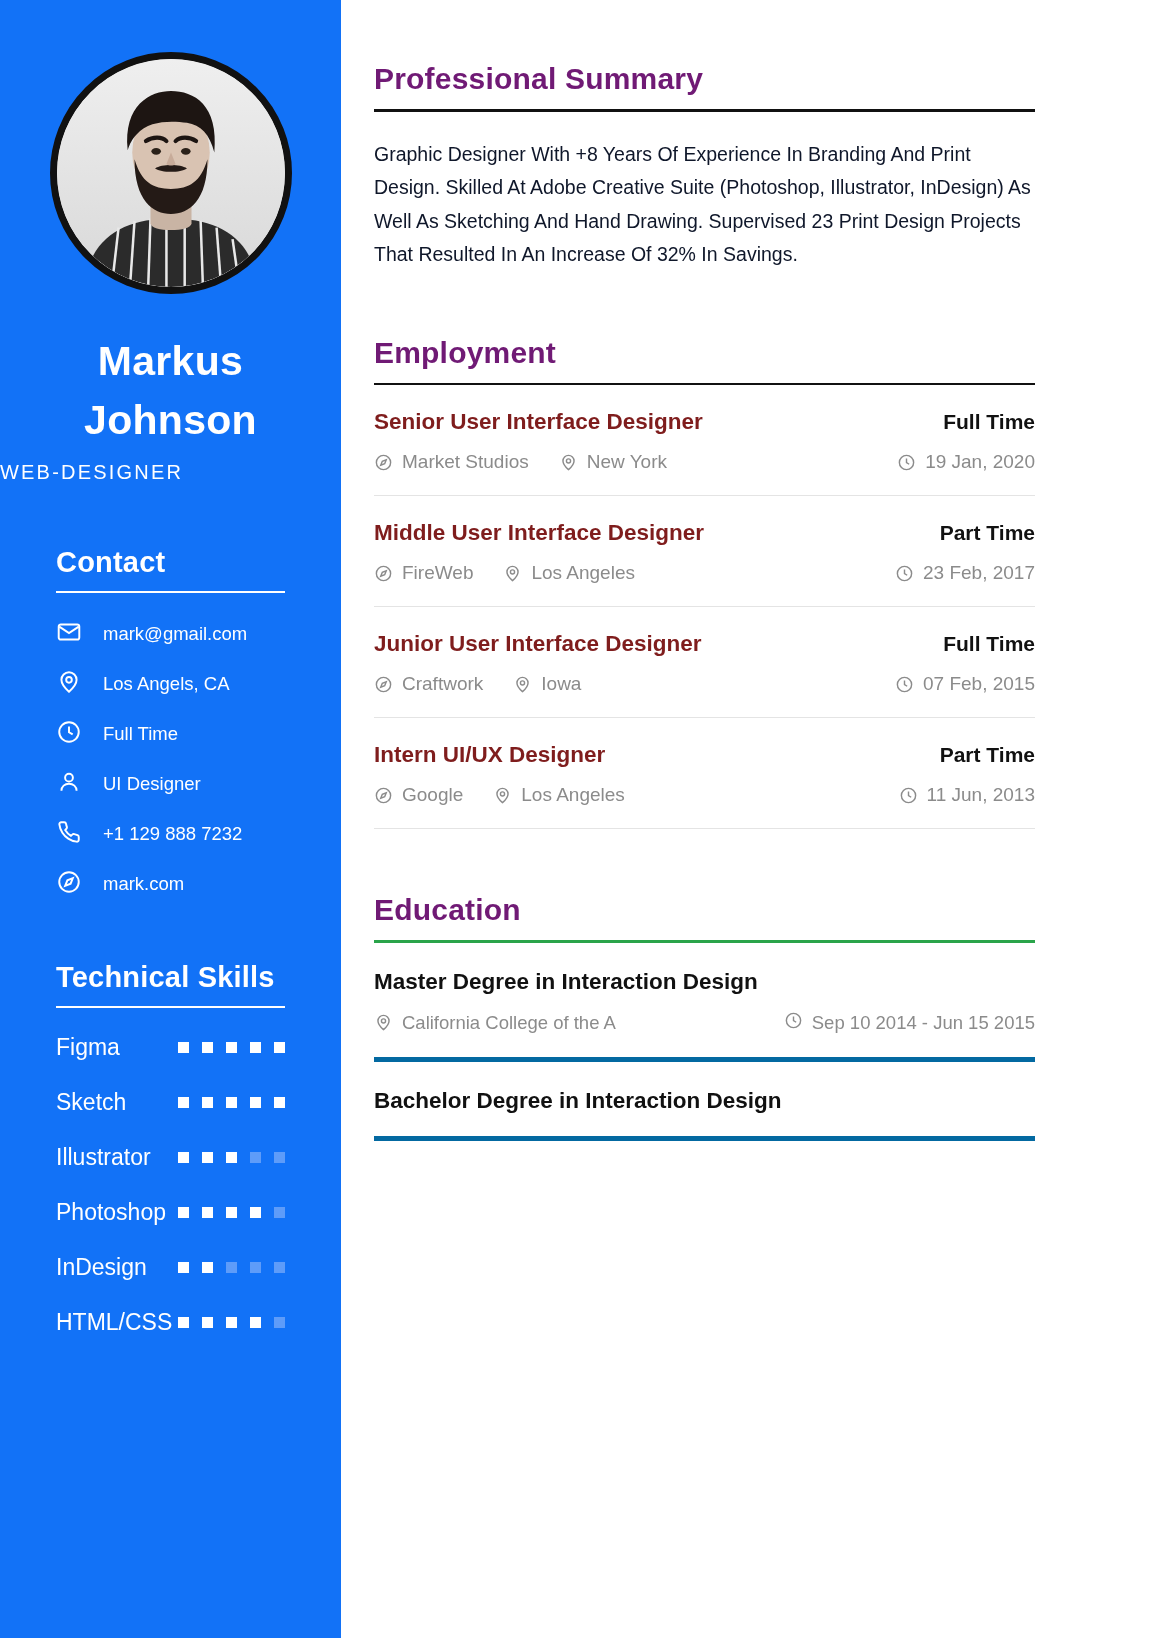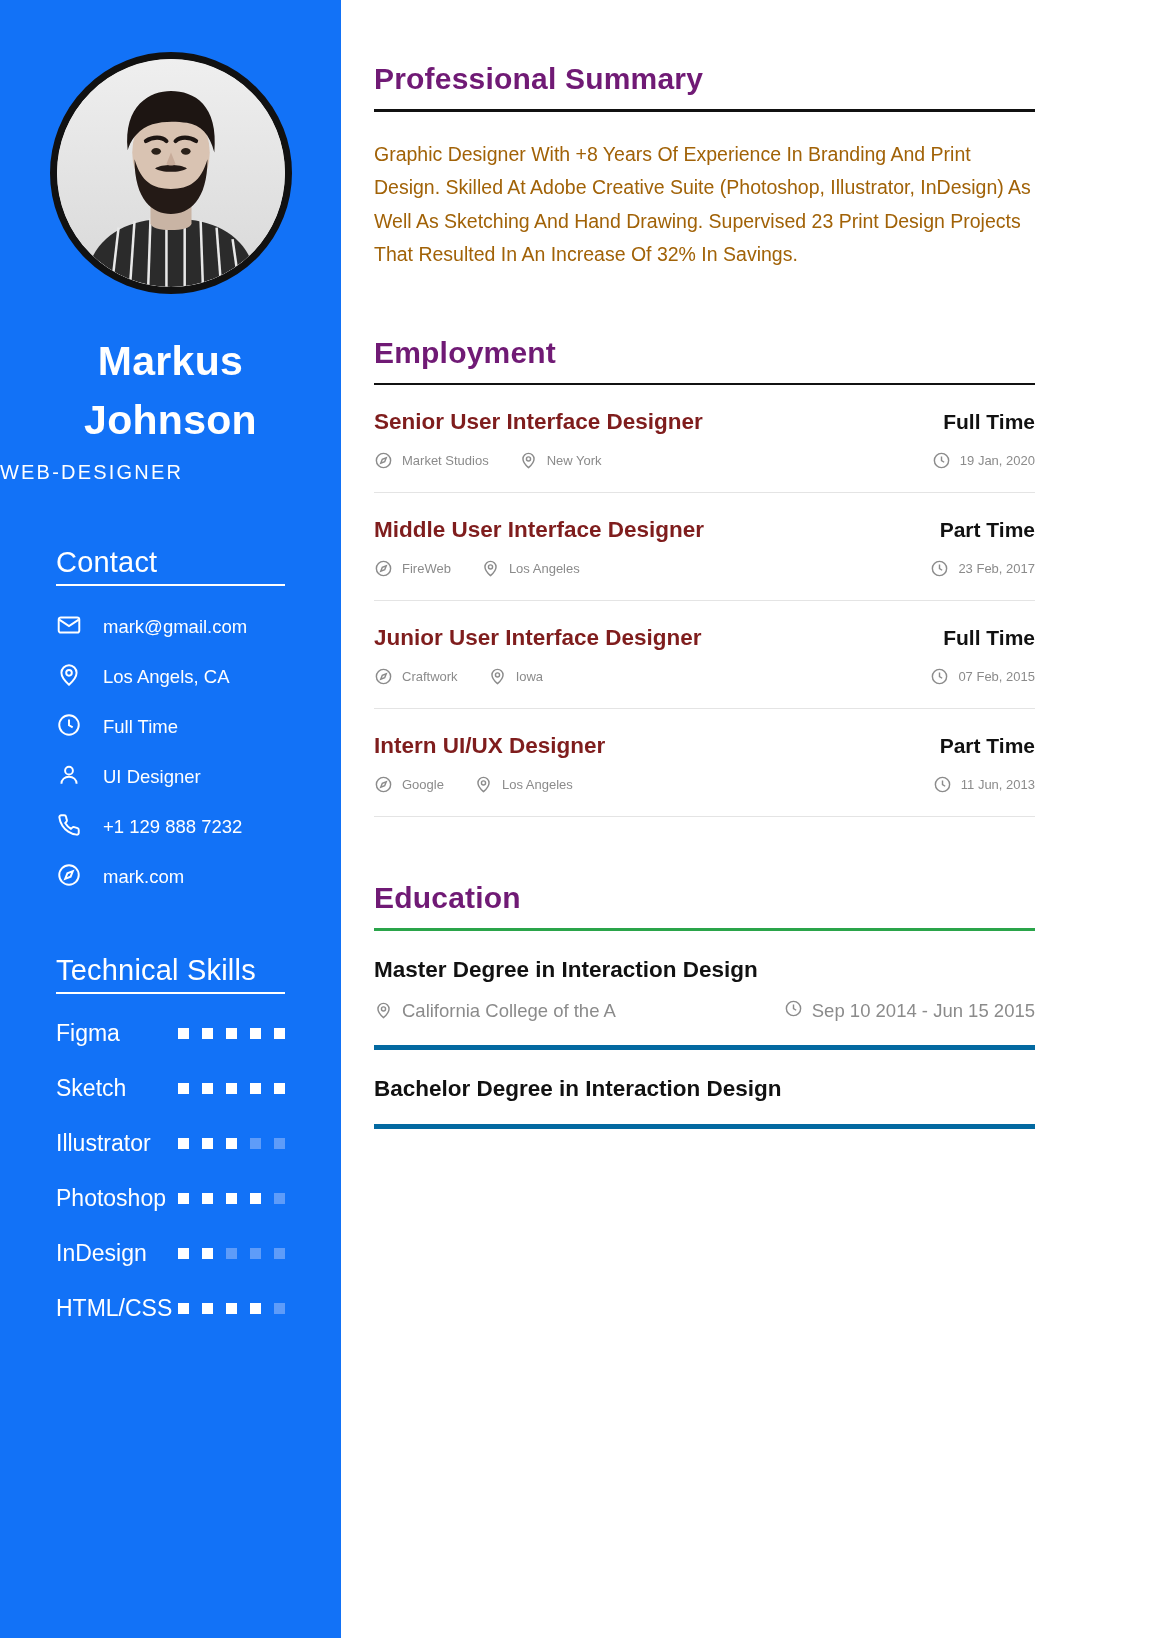--- a/index.html
+++ b/index.html
@@ -56,23 +56,23 @@
     font-size: 20px;
     letter-spacing: 2.2px;
     margin-top: 10px;
     font-weight: 400;
   }
 
   .side-section { margin-top: 62px; padding: 0 56px; }
   .side-section.skills { margin-top: 66px; }
   .side-title {
     font-size: 29px;
-    font-weight: normal;
+    font-weight: bold;
     letter-spacing: .2px;
-    padding-bottom: 5px;
+    padding-bottom: 12px;
     margin-top: 27px;
   }
   .side-rule {
     height: 2px;
     background: #ffffff;
     width: 100%;
     margin-bottom: 26px;
   }
 
   .contact-row {
@@ -116,21 +116,21 @@
     height: 2.5px;
     background: #111111;
     margin-top: 13px;
   }
   .sec-rule.green { background: #2aa44a; }
 
   .summary-text {
     margin-top: 26px;
     font-size: 19.5px;
     line-height: 1.72;
-    color: #a16207;
+    color: #0f172a;
   }
 
   .section-gap { margin-top: 64px; }
 
   .job { padding: 24px 0 22px 0; border-bottom: 1px solid #e4e4e4; }
   .job:first-of-type { padding-top: 28px; }
   .job-head {
     display: flex;
     justify-content: space-between;
     align-items: baseline;
@@ -144,21 +144,21 @@
     font-size: 21px;
     font-weight: bold;
     color: #111111;
     white-space: nowrap;
   }
   .job-meta {
     display: flex;
     align-items: flex-end;
     margin-top: 16px;
     color: #8b8b8b;
-    font-size: 13px;
+    font-size: 19px;
   }
   .meta-item { display: flex; align-items: center; gap: 9px; margin-right: 30px; }
   .meta-item .ico svg { display:block; width: 19px; height: 19px; }
   .meta-date { margin-left: auto; margin-right: 0; }
 
   .edu { padding: 26px 0 22px 0; border-bottom: 5px solid #0369a1; }
   .edu-title { font-size: 22.5px; font-weight: bold; color: #111111; }
   .edu-meta {
     display: flex;
     align-items: center;

